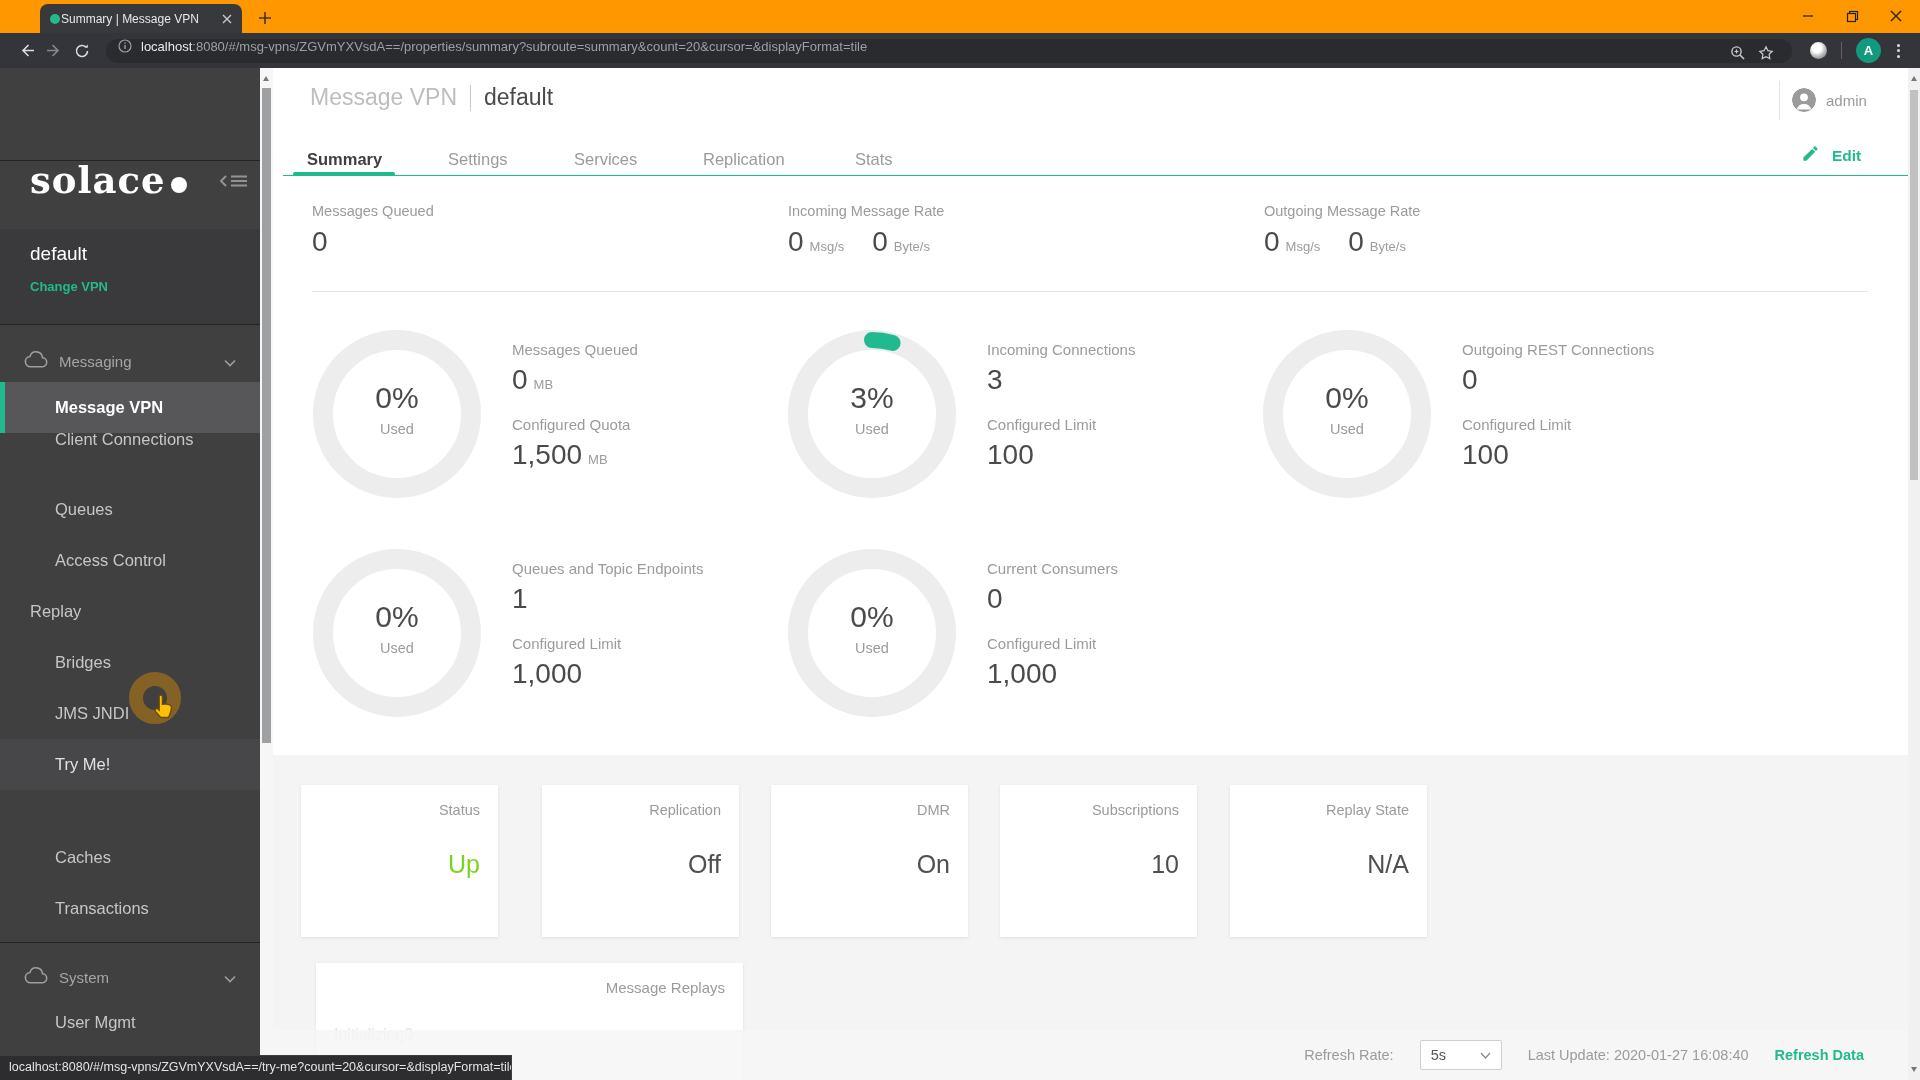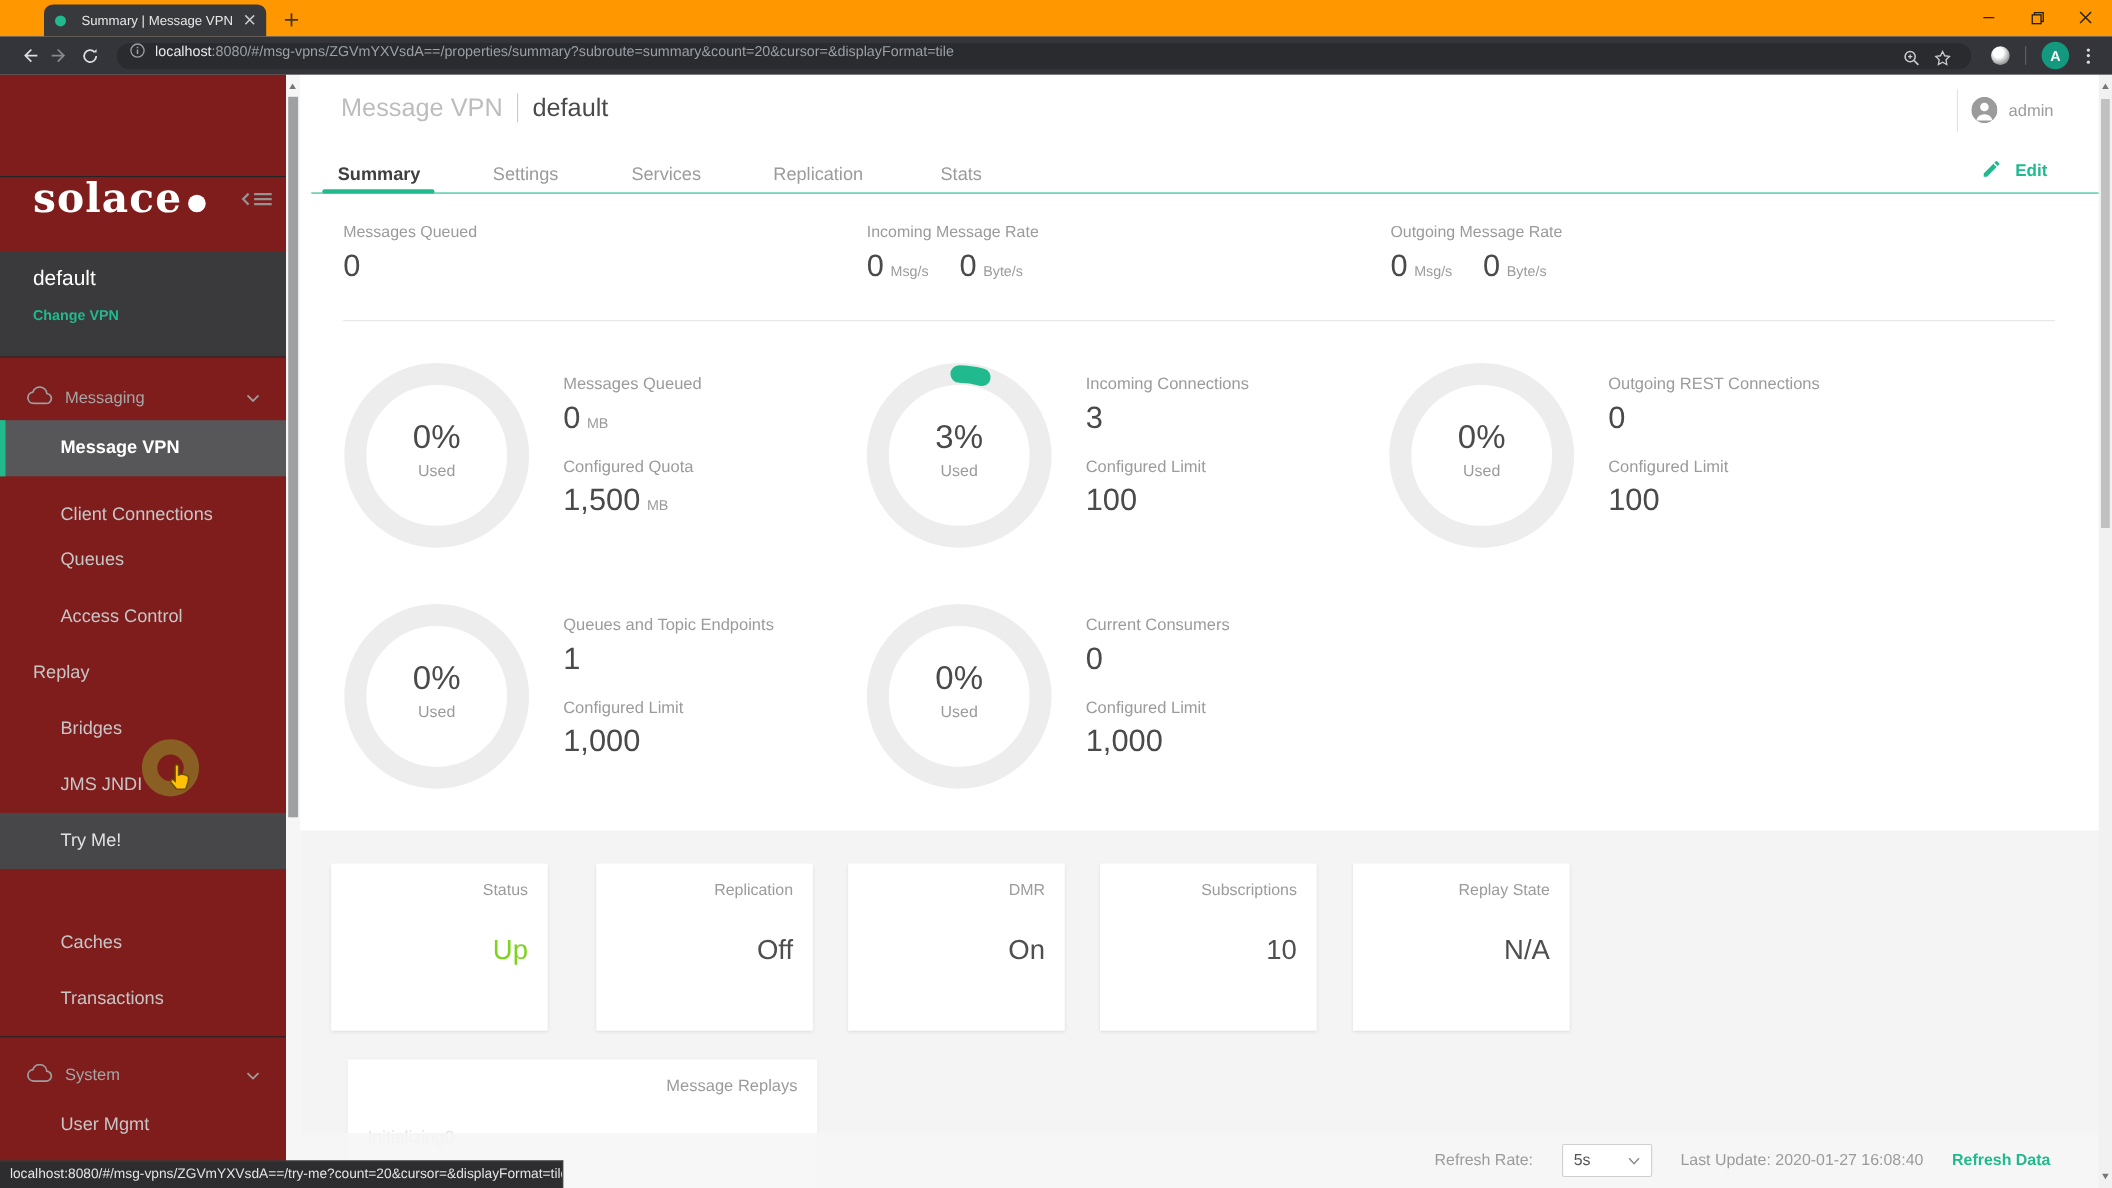--- a/index.html
+++ b/index.html
@@ -4,36 +4,36 @@
 <style>
   * { margin:0; padding:0; box-sizing:border-box; }
   html,body { width:1920px; height:1080px; overflow:hidden; background:#000; }
   body { font-family:"Liberation Sans", sans-serif; }
   .screen { position:relative; width:1920px; height:1080px; background:#fff; overflow:hidden; }
 
   
   .titlebar { position:absolute; left:0; top:0; width:1920px; height:33px; background:#FF9800; }
   .btab { position:absolute; left:40px; top:4px; width:202px; height:29px; background:#38393D; border-radius:8px 8px 0 0; display:flex; align-items:center; padding:0 10px; }
   .favicon { width:10px; height:10px; border-radius:50%; background:#21BA8E; flex:0 0 auto; }
-  .btab-title { color:#E8E8E8; font-size:12px; margin-left:14px; flex:1; white-space:nowrap; overflow:hidden; }
+  .btab-title { color:#E8E8E8; font-size:12px; margin-left:1px; flex:1; white-space:nowrap; overflow:hidden; }
   .newtab-btn { position:absolute; left:252px; top:6px; width:26px; height:24px; display:flex; align-items:center; justify-content:center; }
   .win-btn { position:absolute; top:0; width:36px; height:32px; display:flex; align-items:center; justify-content:center; }
   .toolbar { position:absolute; left:0; top:33px; width:1920px; height:35px; background:#34353A; display:flex; align-items:center; padding:0 12px; }
   .nav-ic { width:28px; height:28px; display:flex; align-items:center; justify-content:center; flex:0 0 auto; }
   .omnibox { flex:1; height:24px; margin:0 10px; background:#2A2B2F; border-radius:12px; display:flex; align-items:flex-start; padding:0 12px; overflow:hidden; }
   .url-text { flex:1; font-size:13px; color:#9AA0A6; margin-left:9px; white-space:nowrap; overflow:hidden; }
   .url-host { color:#E8EAED; }
   .ext-orb { width:17px; height:17px; border-radius:50%; background:radial-gradient(circle at 40% 35%, #ffffff 0 30%, #9a9a9a 70%, #6e6e6e); margin:0 8px; }
   .tb-divider { width:1px; height:17px; background:#5F6368; margin:0 6px; }
   .avatar { width:25px; height:25px; border-radius:50%; background:#13997E; color:#fff; font-size:13px; font-weight:bold; display:flex; align-items:center; justify-content:center; margin:0 8px; }
   .kebab { display:flex; flex-direction:column; gap:2.5px; padding:0 8px; }
   .kebab i { width:3px; height:3px; border-radius:50%; background:#DADCE0; }
 
   
-  .sidebar { position:absolute; left:0; top:68px; width:260px; height:1012px; background:#7f1d1d; }
+  .sidebar { position:absolute; left:0; top:68px; width:260px; height:1012px; background:#404040; }
   .logo { position:absolute; left:30px; top:90px; font-family:"DejaVu Serif", serif; font-weight:bold; font-size:37px; color:#fff; letter-spacing:1px; }
   .logo-dot { display:inline-block; width:16px; height:16px; border-radius:50%; background:#fff; margin-left:5px; }
   .collapse-btn { position:absolute; left:216px; top:98px; width:36px; height:30px; display:flex; align-items:center; justify-content:center; }
   .side-div { position:absolute; left:0; width:260px; height:1px; background:#242426; }
   .vpn-block { position:absolute; left:0; top:161px; width:260px; height:95px; background:#3A3A3C; }
   .vpn-name { position:absolute; left:30px; top:14px; font-size:19px; color:#FFFFFF; }
   .vpn-change { position:absolute; left:30px; top:50px; font-size:13px; font-weight:bold; color:#21BA8E; cursor:pointer; }
   .side-header { position:absolute; left:24px; width:212px; height:30px; display:flex; align-items:center; color:#A5A5A5; font-size:15px; }
   .side-header .lbl { margin-left:10px; flex:1; }
   .menu-item { position:absolute; left:0; width:260px; height:51px; display:flex; align-items:center; padding-left:55px; font-size:16.5px; color:#C6C6C6; cursor:pointer; }
@@ -211,21 +211,21 @@
       </span>
       <span class="lbl">Messaging</span>
       <span>
         <svg width="12" height="8" viewBox="0 0 12 8" fill="none">
             <path d="M1 1.5L6 6.5l5-5" stroke="#9E9E9E" stroke-width="1.6"></path>
           </svg>
       </span>
     </div>
 
     <div class="menu-item active" style="top:314px;">Message VPN</div>
-    <div class="menu-item" style="top:375px;">Client Connections</div>
+    <div class="menu-item" style="top:346px;">Client Connections</div>
     <div class="menu-item" style="top:416px;">Queues</div>
     <div class="menu-item" style="top:467px;">Access Control</div>
     <div class="menu-item" style="top:518px;padding-left:30px;">Replay</div>
     <div class="menu-item" style="top:569px;">Bridges</div>
     <div class="menu-item" style="top:620px;">JMS JNDI</div>
     <div class="menu-item hovered" style="top:671px;">Try Me!</div>
     <div class="menu-item" style="top:764px;">Caches</div>
     <div class="menu-item" style="top:815px;">Transactions</div>
 
     <div class="side-div" style="top:874px;"></div>

